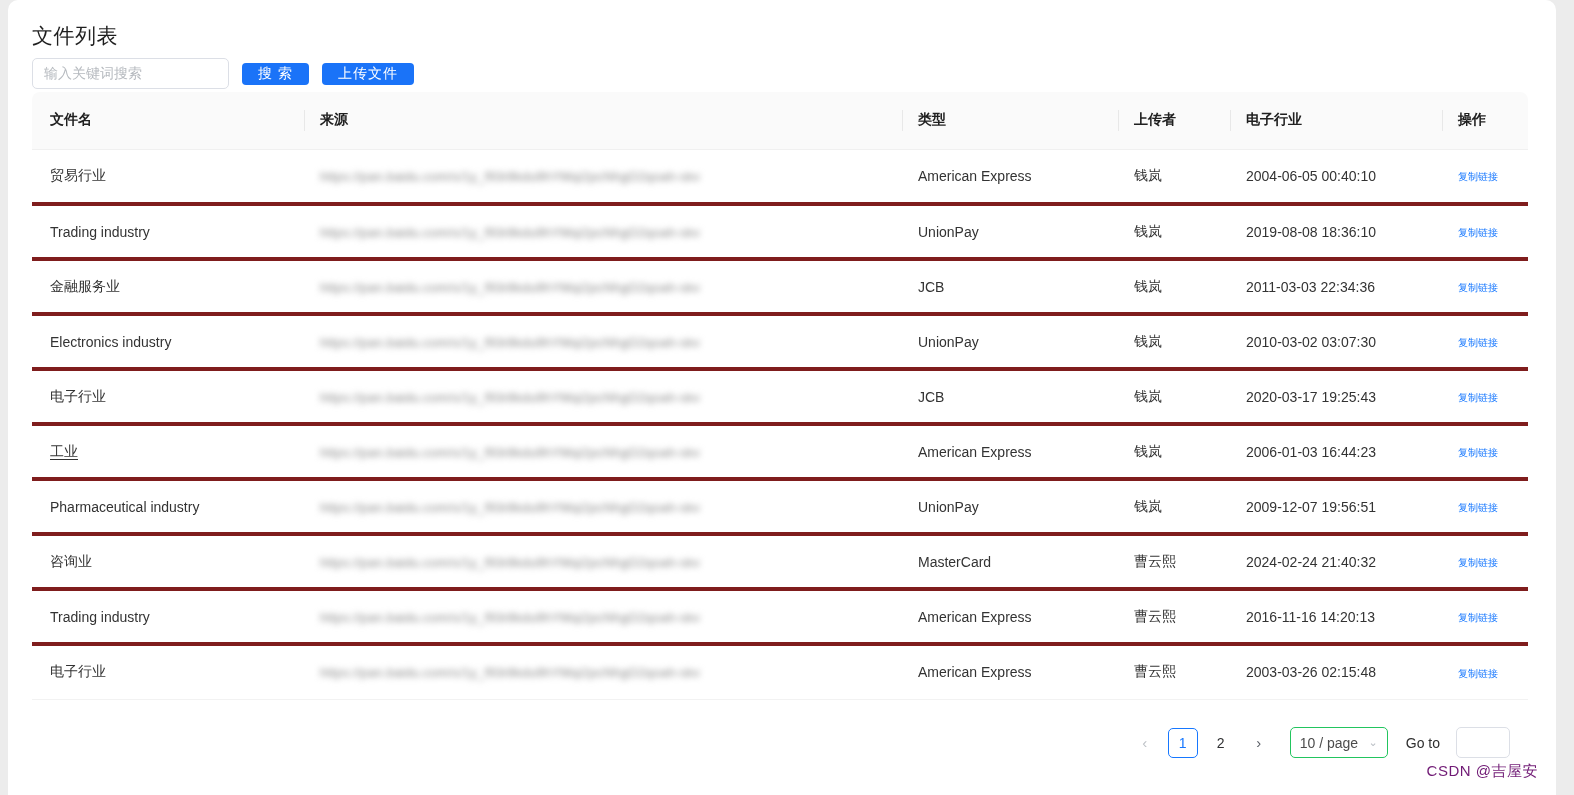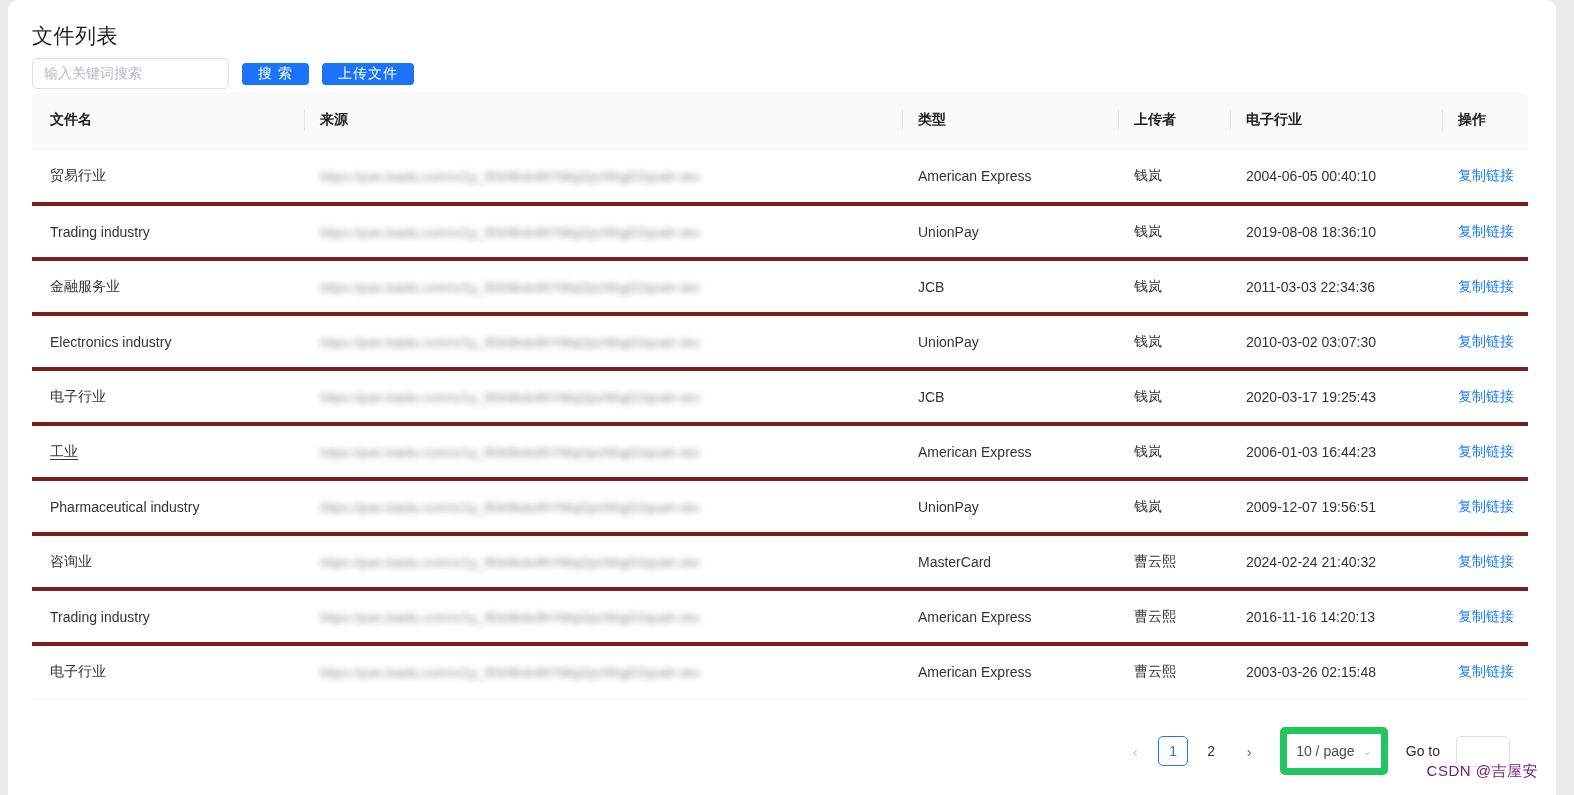--- a/index.html
+++ b/index.html
@@ -137,21 +137,21 @@
     color: #8a8a8a;
     filter: blur(3.1px);
     -webkit-filter: blur(3.1px);
     letter-spacing: 0.2px;
     user-select: none;
     white-space: nowrap;
   }
 
   .action-link {
     color: #1677ff;
-    font-size: 14px;
+    font-size: 10px;
     text-decoration: none;
     cursor: pointer;
   }
 
   .pagination {
     position: absolute;
     right: 46px;
     top: 727px;
     display: flex;
     align-items: center;
@@ -189,22 +189,22 @@
     cursor: pointer;
   }
   .pg-num.active {
     border-color: #1677ff;
     color: #1677ff;
   }
 
   .pg-select {
     height: 31px;
     min-width: 98px;
-    padding: 17px 9px;
-    border: 7px solid #22c55e;
+    padding: 0 9px;
+    border: 1px solid #22c55e;
     border-radius: 5px;
     display: inline-flex;
     align-items: center;
     justify-content: space-between;
     gap: 8px;
     background: #fff;
     color: #4c4c4c;
     font-size: 14px;
     cursor: pointer;
     margin-left: 8px;

